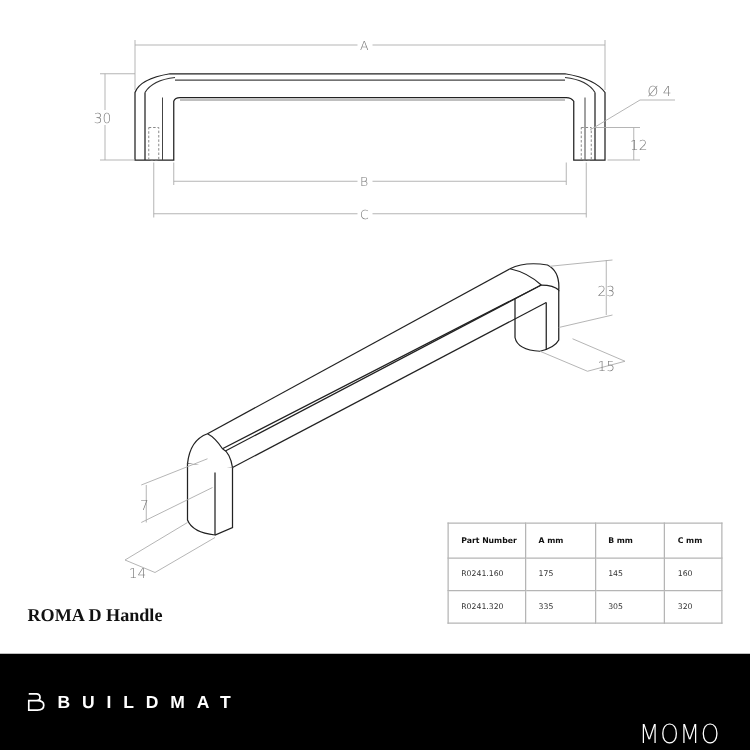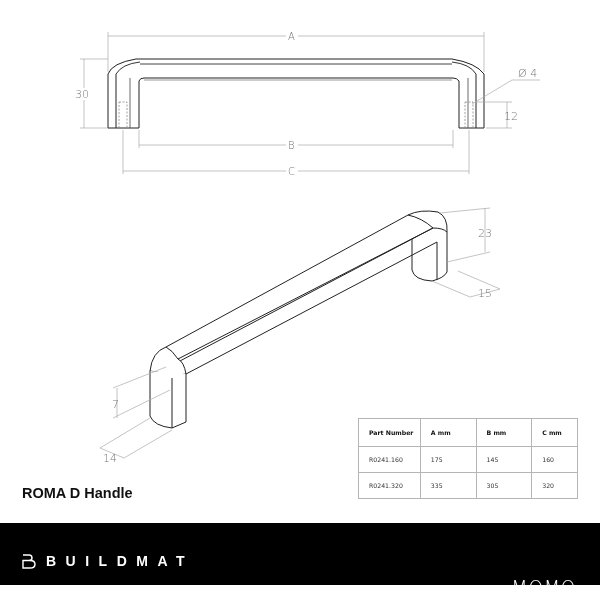--- a/index.html
+++ b/index.html
@@ -6,38 +6,38 @@
     html, body { width: 600px; height: 600px; background: #ffffff; overflow: hidden; }
     body { position: relative; font-family: "Liberation Sans", sans-serif; color: #111; }
 
     .drawing { position: absolute; left: 0; top: 0; width: 600px; height: 523px; }
     .drawing svg { position: absolute; left: 0; top: 0; }
     .dim-text { font-family: "DejaVu Sans", sans-serif; font-size: 10px; fill: #777; font-weight: 300; }
     .dim-big { font-size: 11px; }
 
     .product-title {
       position: absolute; left: 22px; top: 485px;
-      font-family: Liberation Sans, sans-serif; font-weight: bold; font-size: 14.5px; color: #111;
+      font-family: Liberation Serif, serif; font-weight: bold; font-size: 14.5px; color: #111;
     }
 
     .spec-table {
       position: absolute; left: 358px; top: 418px; width: 220px;
       border-collapse: collapse; font-family: "DejaVu Sans", sans-serif; font-size: 6.2px; color: #333;
     }
     .spec-table th, .spec-table td {
       border: 1px solid #b5b5b5; padding: 0 0 0 10px; text-align: left; height: 26px;
     }
     .spec-table th { font-weight: bold; color: #111; height: 28px; }
     .spec-table col.c1 { width: 62px; }
     .spec-table col.c2 { width: 56px; }
     .spec-table col.c3 { width: 56px; }
     .spec-table col.c4 { width: 46px; }
 
     .footer {
-      position: absolute; left: 0; top: 523px; width: 600px; height: 62px; background: #000;
+      position: absolute; left: 0; top: 523px; width: 600px; height: 77px; background: #000;
     }
     .brand-left { position: absolute; left: 22px; top: 30px; display: flex; align-items: center; }
     .brand-logo-icon { width: 14px; height: 15px; margin-right: 10px; }
     .brand-name {
       color: #fff; font-family: "Liberation Sans", sans-serif; font-weight: bold;
       font-size: 14px; letter-spacing: 9.5px;
     }
     .brand-right { position: absolute; right: 24px; top: 22px; text-align: center; margin-top: 33px; }
     .momo-name {
       color: #fff; font-family: "DejaVu Sans", sans-serif; font-weight: 200; font-size: 19px;

